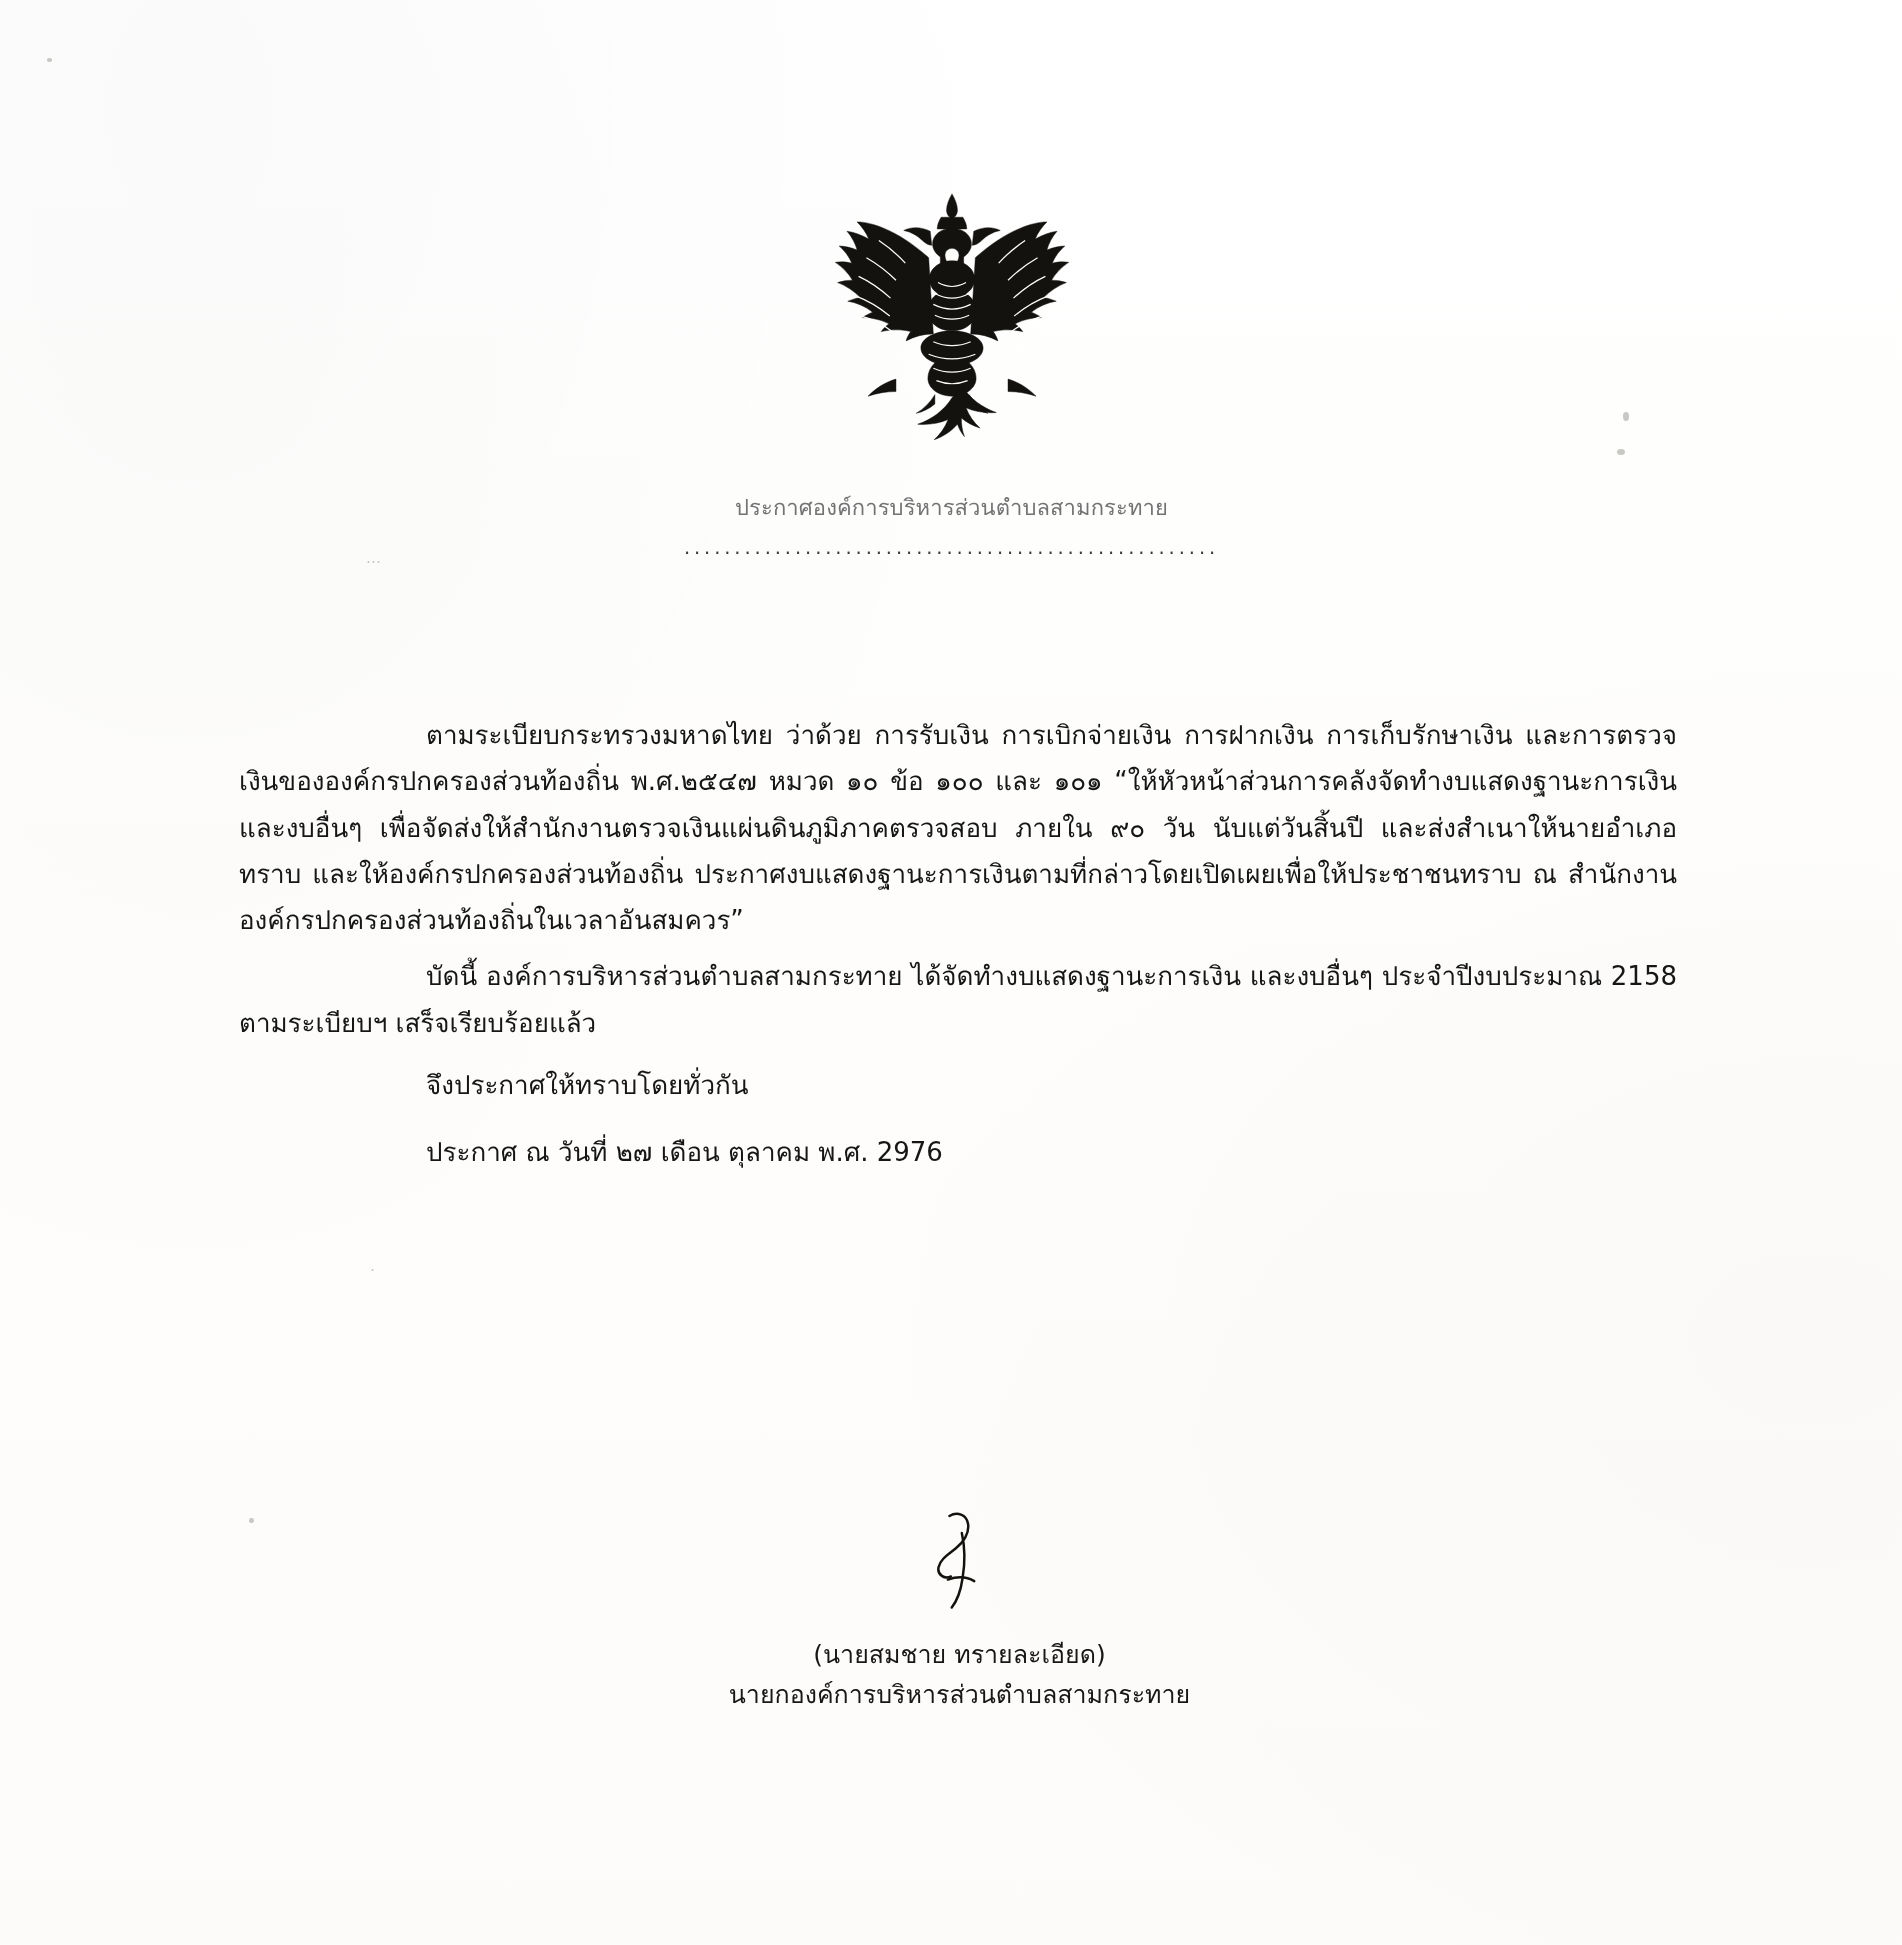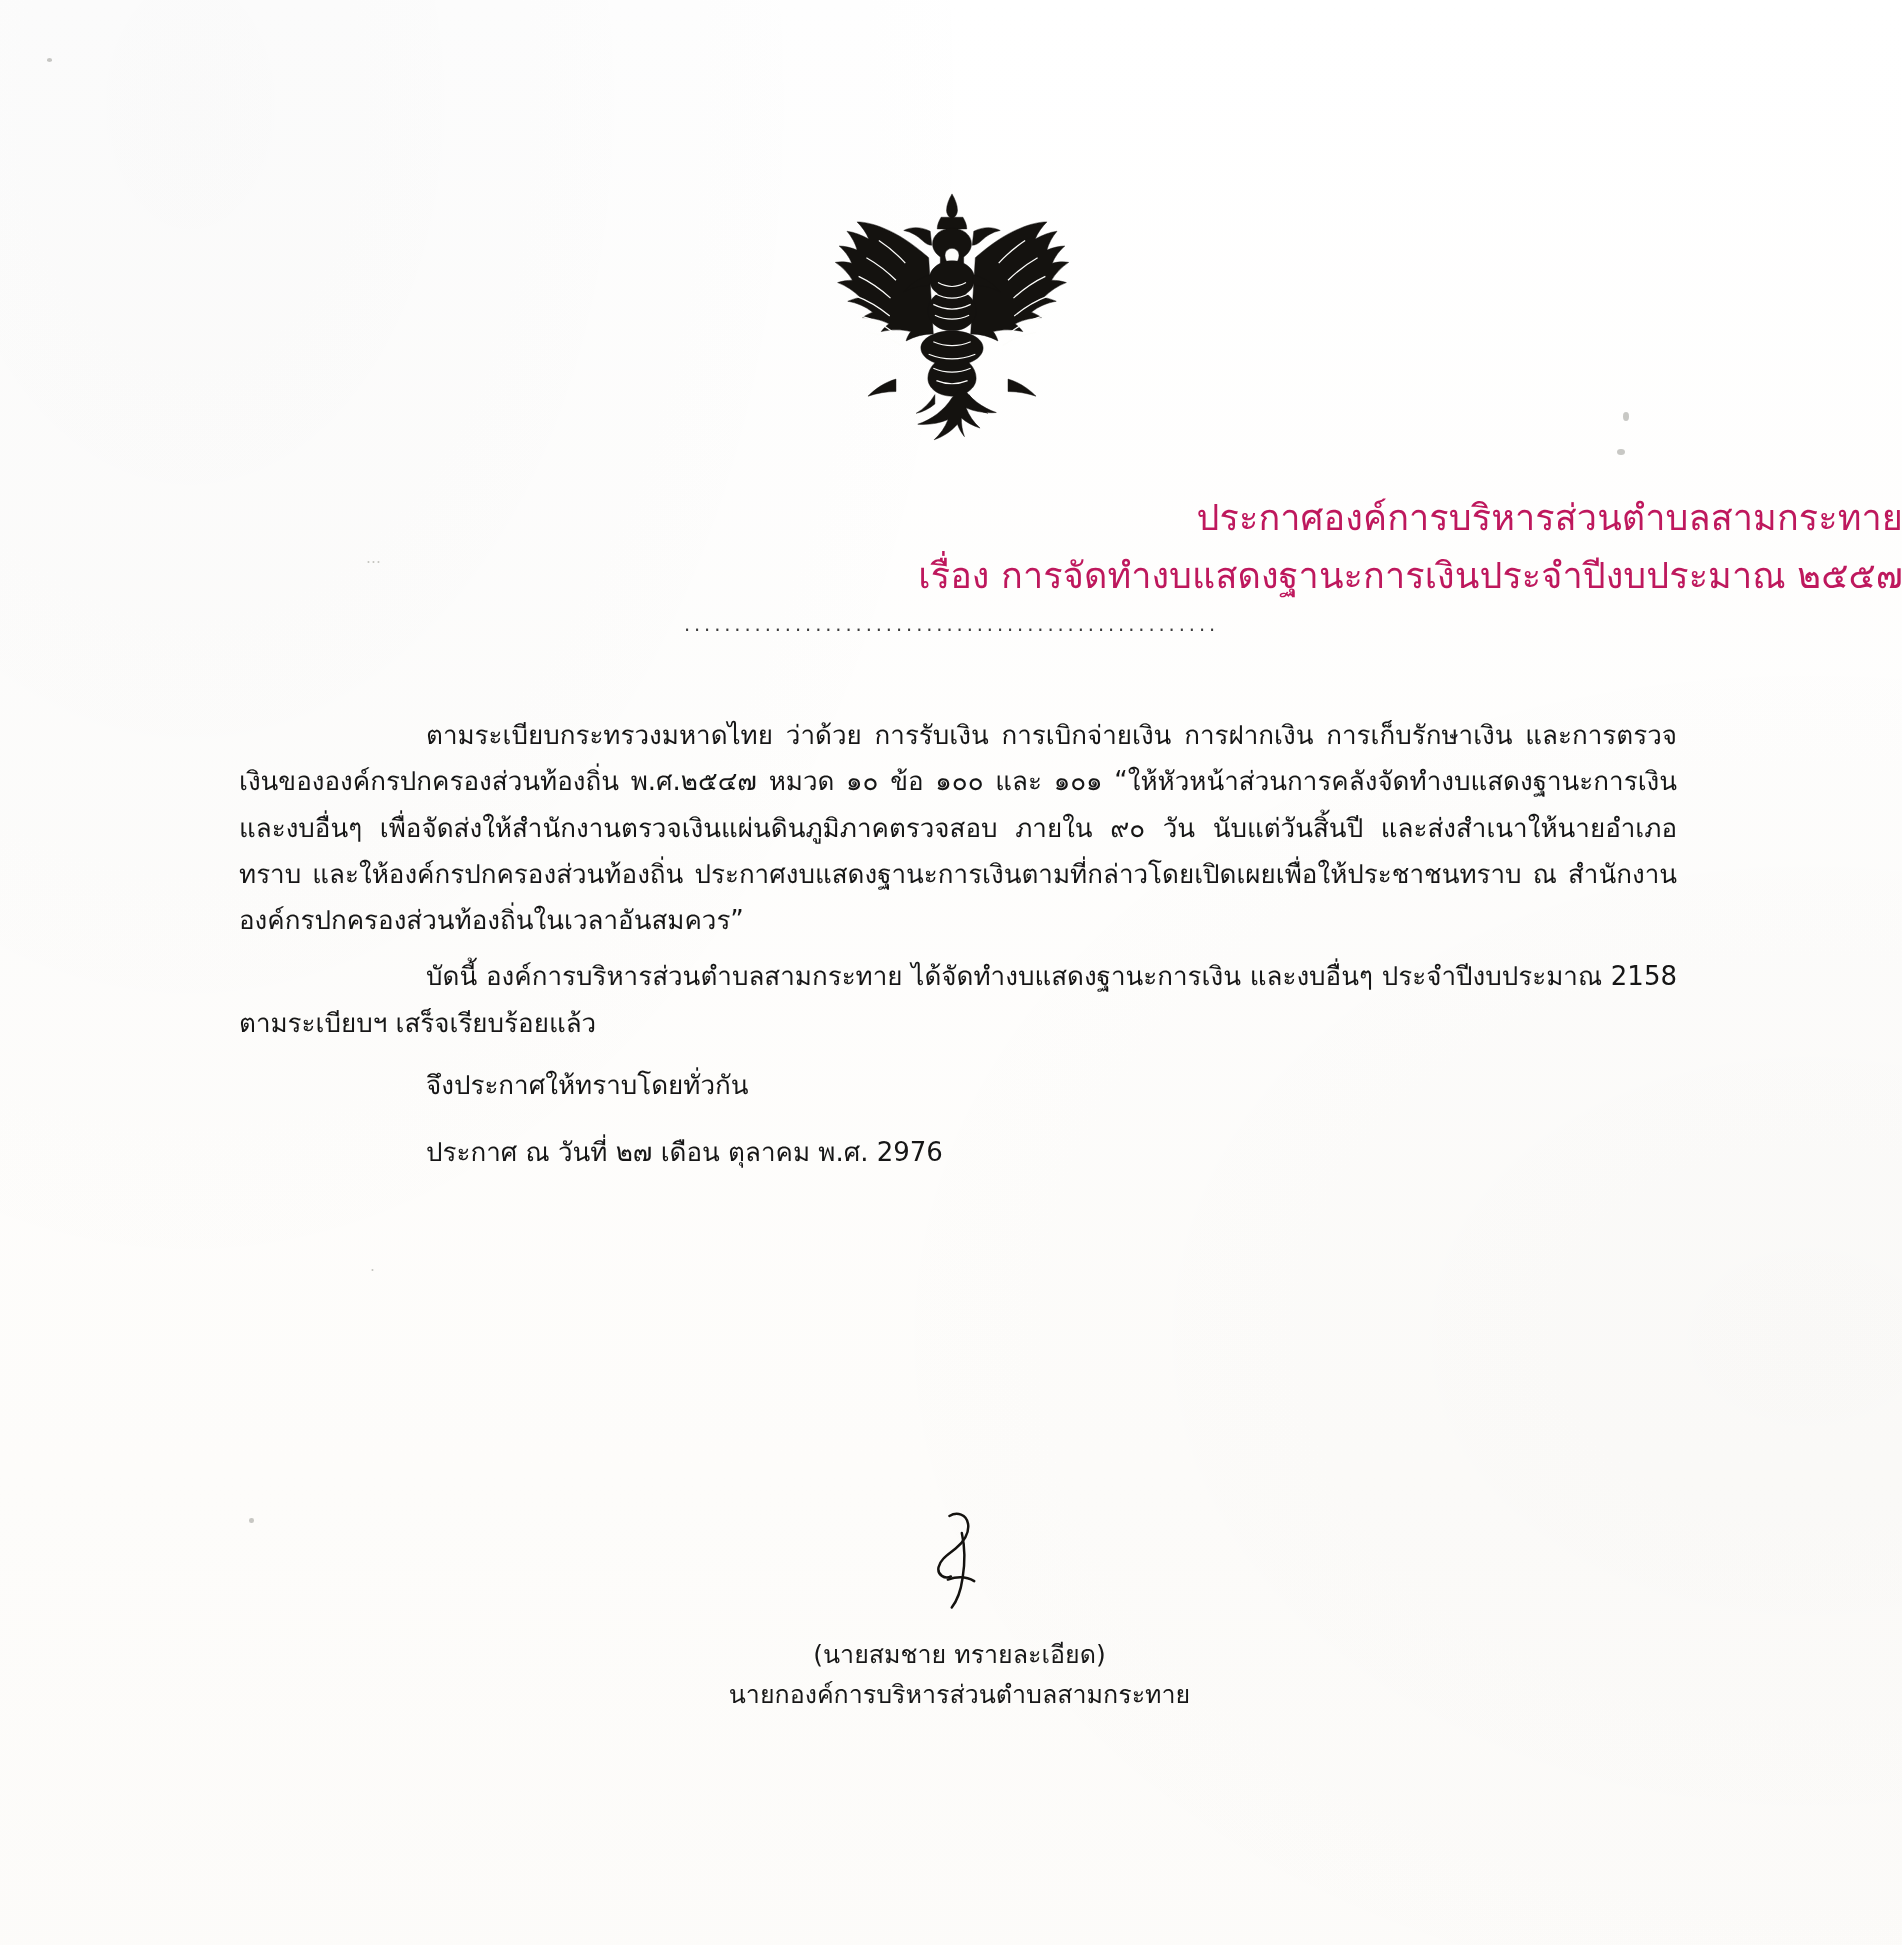--- a/index.html
+++ b/index.html
@@ -48,25 +48,24 @@
 
   
   .heading-block {
     position: absolute;
     left: 0;
     right: 0;
     top: 492px;
     text-align: center;
   }
   .heading-line {
-    font-size: 36px;
+    font-size: 22px;
     line-height: 1.45;
     letter-spacing: 0.1px;
-    color: #be185d;
-    text-align: right;
+    color: #737373;
   }
   .heading-line.second { margin-top: 5.4px; }
   .dot-rule {
     margin: 11.7px auto 0 auto;
     width: 556px;
     font-size: 19.5px;
     letter-spacing: 3.9px;
     color: #3b3b3b;
     white-space: nowrap;
     overflow: hidden;
@@ -209,21 +208,20 @@
         <path d="M190 276 c-10 16 -26 28 -44 34 c14 1 27 -1 39 -6 c-4 10 -10 19 -18 26 c12 -4 22 -11 30 -20 c2 6 5 11 9 16 c-3 -8 -4 -16 -4 -24 c7 6 15 10 24 13 c-8 -7 -14 -16 -18 -26 c12 5 25 7 39 6 c-18 -6 -34 -18 -44 -34 z"></path>
 
         <path d="M118 252 c-14 4 -26 12 -36 22 c12 -4 24 -6 36 -6 z"></path>
         <path d="M262 252 c14 4 26 12 36 22 c-12 -4 -24 -6 -36 -6 z"></path>
       </g>
     </svg>
   </div>
 
   <div class="heading-block">
     <div class="heading-line first">ประกาศองค์การบริหารส่วนตำบลสามกระทาย</div>
-    <div class="heading-line second">เรื่อง  การจัดทำงบแสดงฐานะการเงินประจำปีงบประมาณ  ๒๕๕๗</div>
     <div class="dot-rule">.....................................................</div>
   </div>
 
   <div class="body-block">
     <p class="para indent-1">ตามระเบียบกระทรวงมหาดไทย ว่าด้วย การรับเงิน การเบิกจ่ายเงิน การฝากเงิน การเก็บรักษาเงิน และการตรวจเงินขององค์กรปกครองส่วนท้องถิ่น พ.ศ.๒๕๔๗ หมวด ๑๐ ข้อ ๑๐๐ และ ๑๐๑ “ให้หัวหน้าส่วนการคลังจัดทำงบแสดงฐานะการเงิน และงบอื่นๆ เพื่อจัดส่งให้สำนักงานตรวจเงินแผ่นดินภูมิภาคตรวจสอบ ภายใน ๙๐ วัน นับแต่วันสิ้นปี และส่งสำเนาให้นายอำเภอทราบ และให้องค์กรปกครองส่วนท้องถิ่น ประกาศงบแสดงฐานะการเงินตามที่กล่าวโดยเปิดเผยเพื่อให้ประชาชนทราบ ณ สำนักงานองค์กรปกครองส่วนท้องถิ่นในเวลาอันสมควร”</p>
     <p class="para indent-2">บัดนี้ องค์การบริหารส่วนตำบลสามกระทาย ได้จัดทำงบแสดงฐานะการเงิน และงบอื่นๆ ประจำปีงบประมาณ  2158 ตามระเบียบฯ เสร็จเรียบร้อยแล้ว</p>
     <p class="para indent-3 no-just">จึงประกาศให้ทราบโดยทั่วกัน</p>
     <p class="para center-ish no-just">ประกาศ  ณ  วันที่  ๒๗  เดือน  ตุลาคม  พ.ศ.  2976</p>
   </div>
 

